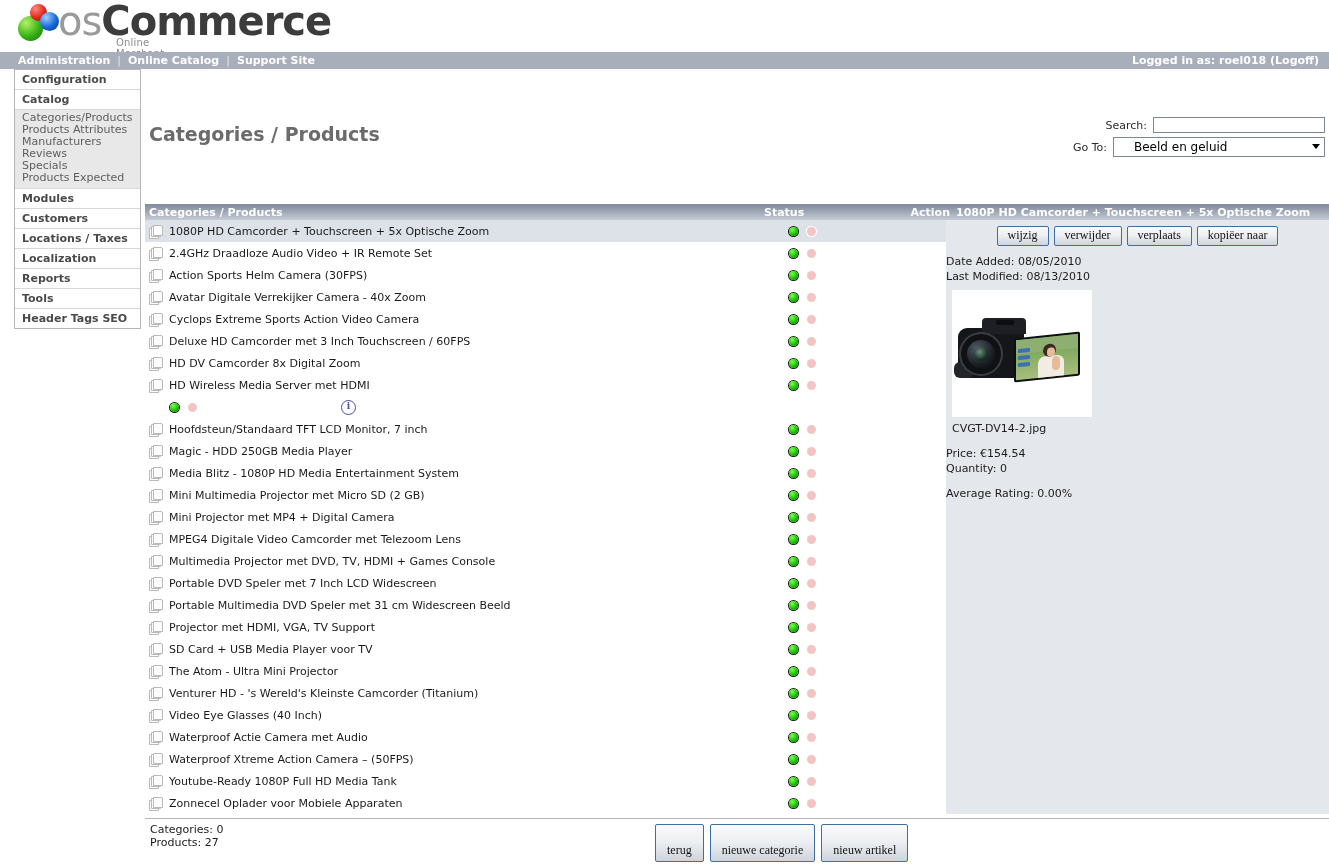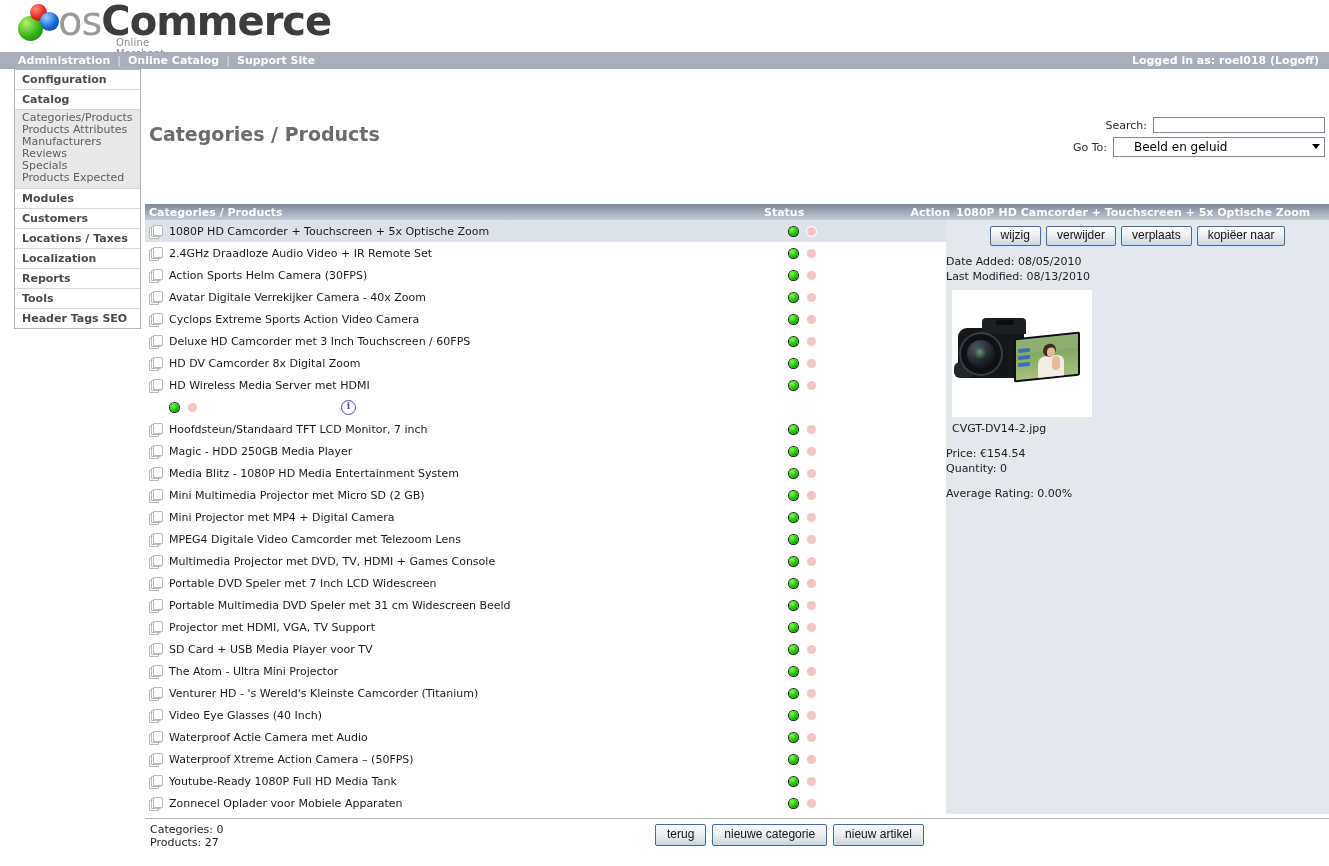--- a/index.html
+++ b/index.html
@@ -93,21 +93,21 @@
 
   .icon-info{width:13px;height:13px;border:1.3px solid #4a4fa8;border-radius:50%;
       color:#4a4fa8;font-size:9px;font-weight:700;line-height:11px;text-align:center;
       font-family:"DejaVu Serif",serif;}
   .icon-arrow{width:0;height:0;border-top:6px solid transparent;border-bottom:6px solid transparent;
       border-left:11px solid #3b3f94;margin-right:1px;}
   .detail-body{padding:0;font-size:11px;color:#1b1b1b;}
   .btnrow{display:flex;justify-content:center;gap:5px;padding:6px 0 8px 0;}
   .btn{border:1px solid #3c6fa5;border-radius:2px;
       background:linear-gradient(to bottom,#fbfbfc 0%,#eceef1 48%,#cfd4da 100%);
-      font-family:Liberation Sans, sans-serif;font-size:12px;color:#111;
+      font-family:Liberation Serif, serif;font-size:12px;color:#111;
       padding:2px 10px 3px 10px;line-height:13px;cursor:pointer;white-space:nowrap;}
   .d-line{padding-left:0;line-height:15px;}
   .d-gap{height:10px;}
   .prodimg{margin:6px 0 0 6px;width:140px;height:127px;background:#fff;position:relative;overflow:hidden;}
   .imgfile{padding-left:6px;padding-top:4px;line-height:15px;}
 
   
   .cam-body{position:absolute;left:6px;top:38px;width:66px;height:50px;background:#15161a;
       border-radius:9px 5px 5px 9px;}
   .cam-top{position:absolute;left:30px;top:28px;width:44px;height:16px;background:#1d1f24;border-radius:4px 4px 0 0;}
@@ -128,21 +128,21 @@
   .pic-person-body{position:absolute;left:22px;top:19px;width:26px;height:22px;border-radius:7px 7px 0 0;background:#f2ece2;}
   .pic-arm{position:absolute;left:36px;top:20px;width:8px;height:14px;border-radius:4px;background:#e6bb9a;}
   .pic-btn{position:absolute;left:2px;width:12px;height:4px;background:#3d6fb5;border-radius:1px;}
   .cam-mic{position:absolute;left:44px;top:30px;width:18px;height:5px;background:#0c0d10;border-radius:2px;}
 
   
   #footer{position:absolute;left:145px;top:818px;width:1184px;height:44px;
       border-top:1px solid #b6b6b6;display:flex;align-items:flex-start;}
   .f-counts{padding:4px 0 0 5px;font-size:11px;color:#1b1b1b;line-height:13px;}
   .f-btns{position:absolute;left:510px;top:5px;display:flex;gap:6px;}
-  .f-btns .btn{font-size:12px;padding:3px 11px 4px 11px;}
+  .f-btns .btn{font-size:12px;padding:19px 11px 4px 11px;}
 </style>
 </head>
 <body>
 
 <div id="header">
   <div class="logo-wrap">
     <div class="logo-spheres">
       <span class="sph sph-green"></span>
       <span class="sph sph-red"></span>
       <span class="sph sph-blue"></span>

